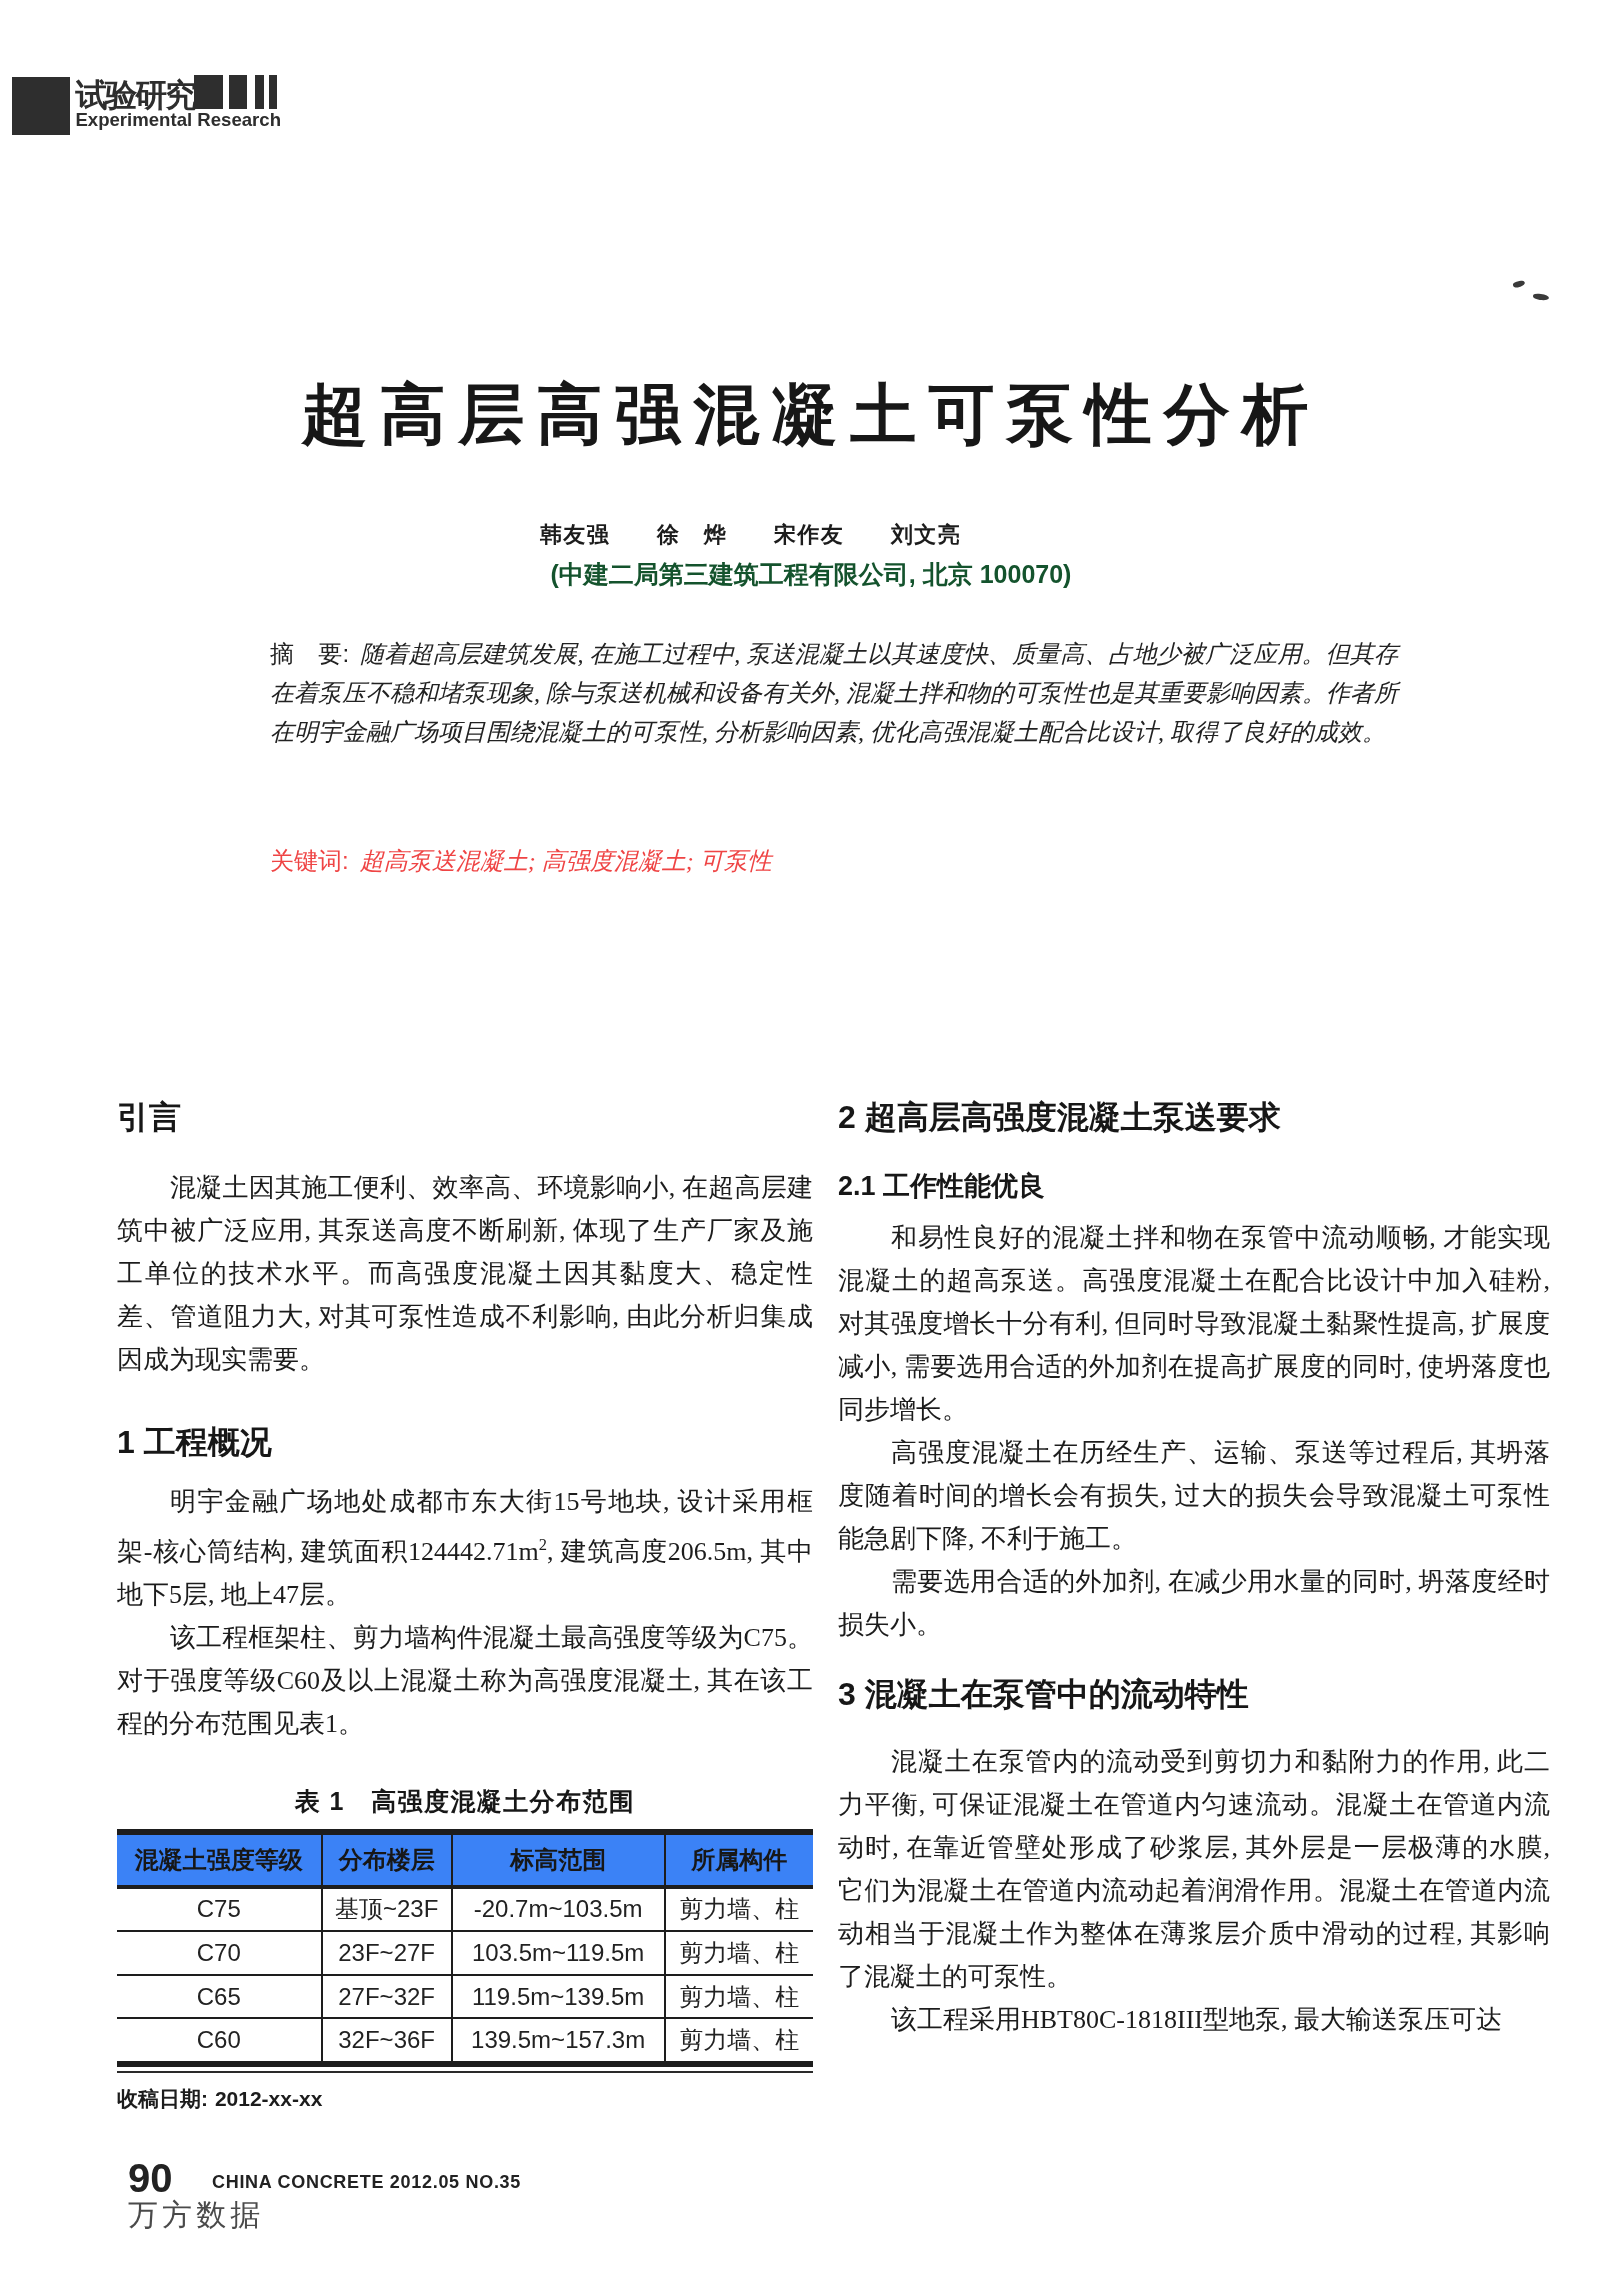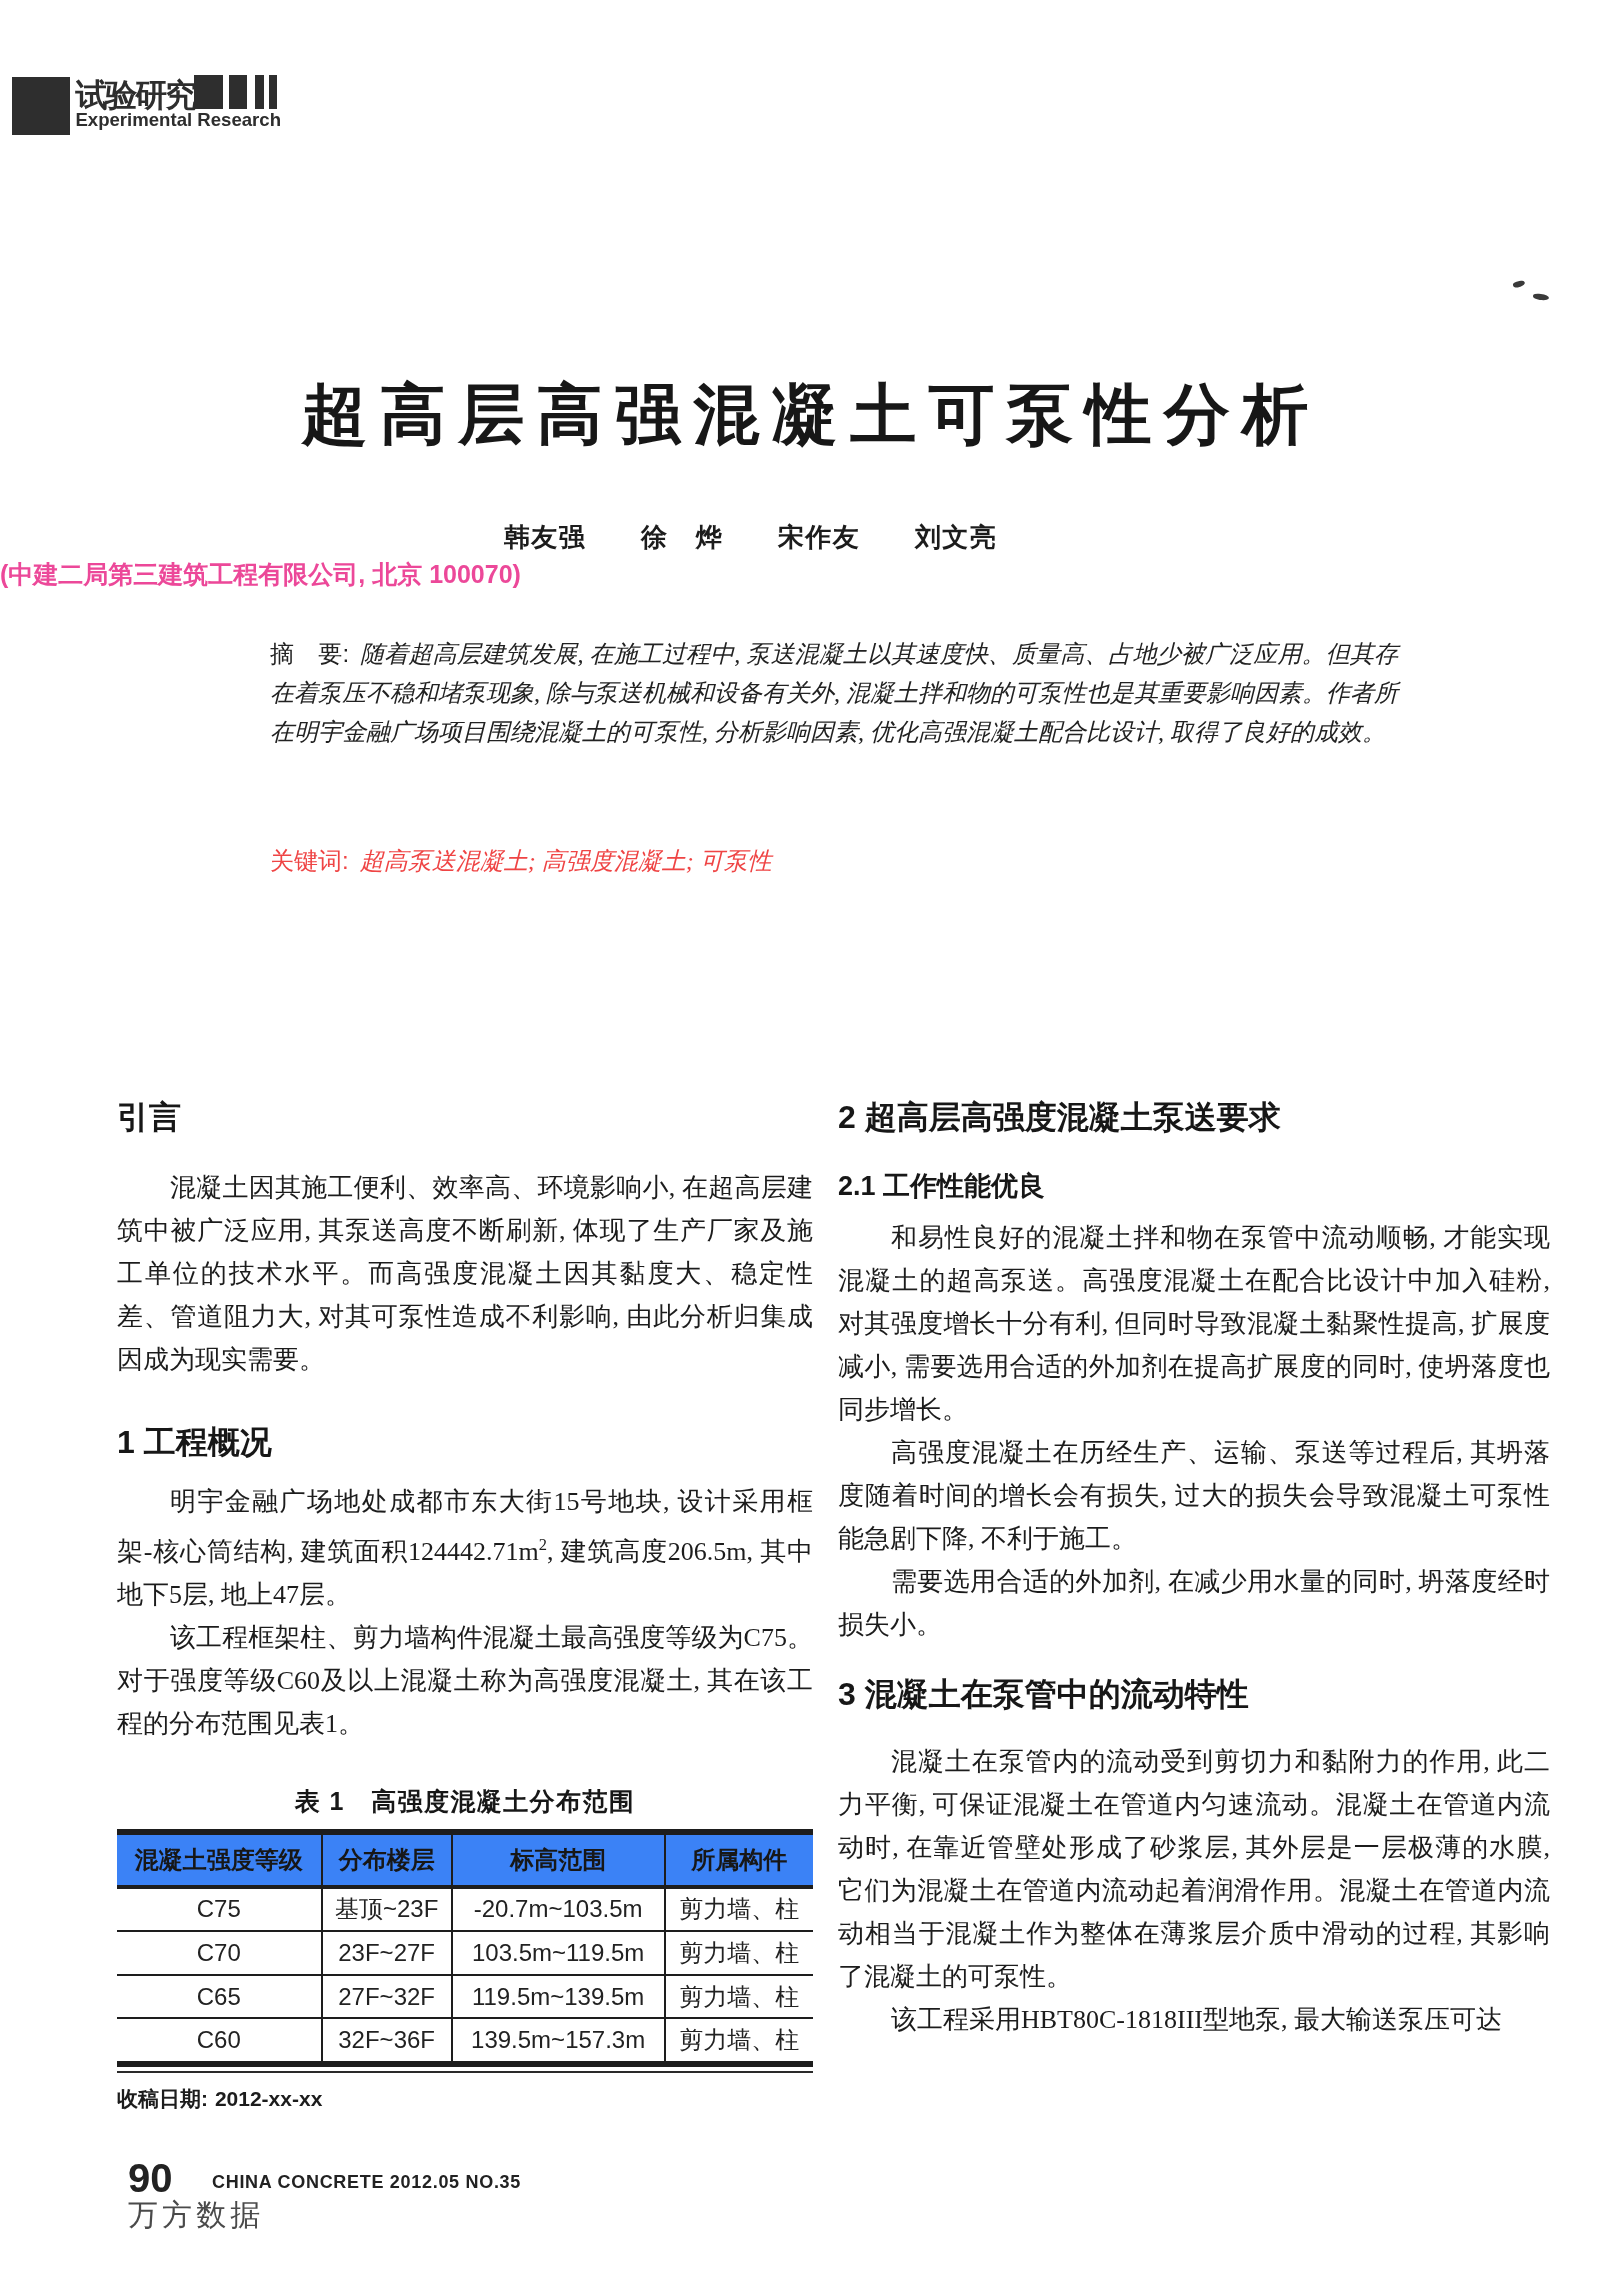--- a/index.html
+++ b/index.html
@@ -30,24 +30,24 @@
   
   .scan-mark{position:absolute;background:#3a3a3a;border-radius:40% 60% 50% 50%;}
   .sm1{left:1513px;top:281px;width:12.4px;height:6.2px;transform:rotate(-18deg);}
   .sm2{left:1533px;top:294px;width:16px;height:6.2px;transform:rotate(6deg);}
 
   
   .paper-title{position:absolute;left:0;top:370px;width:1622px;text-align:center;
     font-family:"Liberation Sans",sans-serif;font-weight:bold;font-size:66px;
     letter-spacing:12.4px;color:#171717;white-space:nowrap;}
   .authors{position:absolute;left:0;top:520px;width:1501px;text-align:center;
-    font-family:"Liberation Sans",sans-serif;font-weight:bold;font-size:26px;
+    font-family:"Liberation Sans",sans-serif;font-weight:bold;font-size:22px;
     letter-spacing:1.4px;color:#1c1c1c;}
-  .affiliation{position:absolute;left:0;top:558px;width:1622px;
-    font-family:"Liberation Sans",sans-serif;font-weight:bold;font-size:25px;color:#ec4899;}
+  .affiliation{position:absolute;left:0;top:558px;width:1622px;text-align:center;
+    font-family:"Liberation Sans",sans-serif;font-weight:bold;font-size:25px;color:#14532d;}
 
   
   .abstract{position:absolute;left:270px;top:634px;width:1128px;
     font-size:24px;line-height:39px;text-align:justify;font-style:italic;color:#222;}
   .abstract-label,.kw-label{font-style:normal;font-weight:normal;
     font-family:"Liberation Sans",sans-serif;margin-right:11px;}
   .keywords{position:absolute;left:270px;top:844px;width:1128px;
     font-size:24px;line-height:34px;font-style:italic;color:#ef4444;}
 
   

